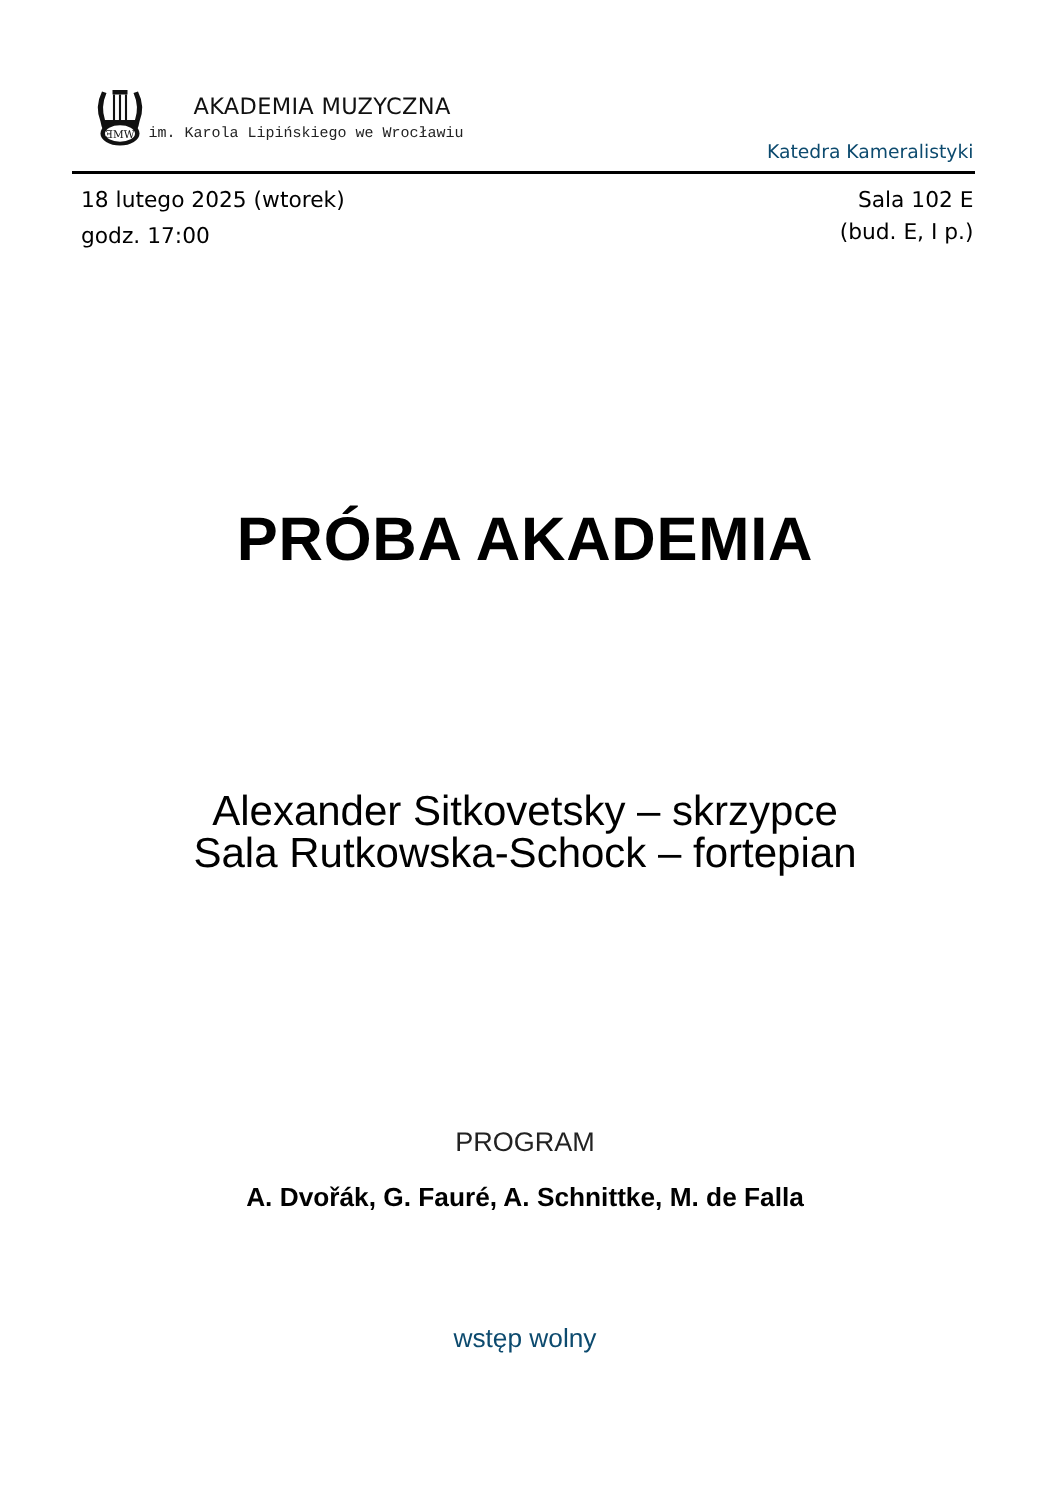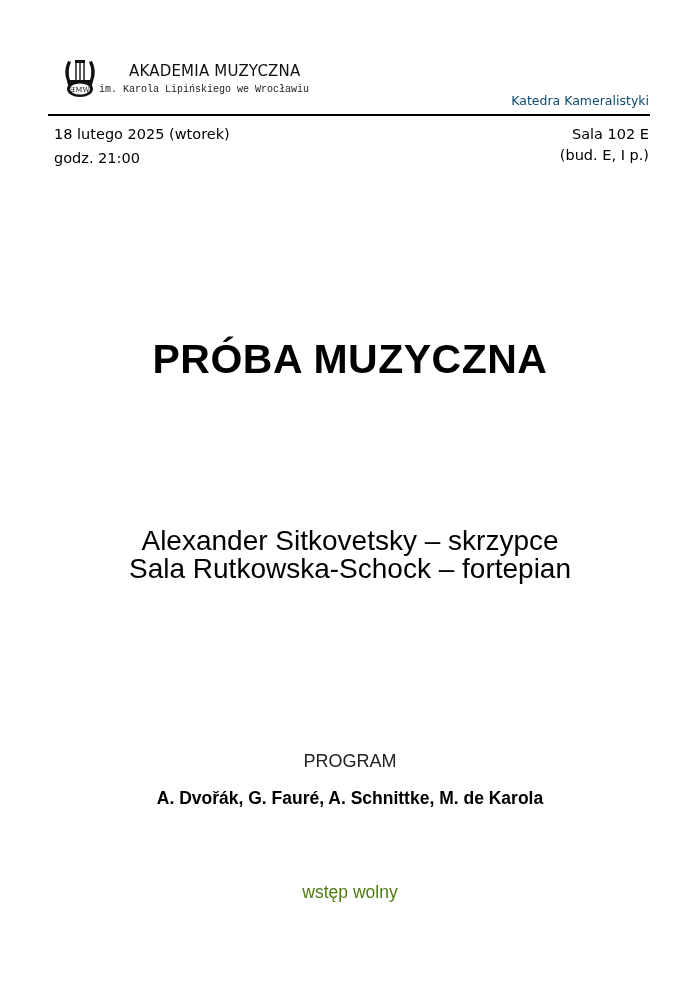--- a/index.html
+++ b/index.html
@@ -10,46 +10,46 @@
   .dept { position:absolute; right:51px; top:93px; font-family:"DejaVu Sans", sans-serif; font-size:12.5px; color:#0c4a6e; }
   .rule { position:absolute; left:48px; right:50px; top:114px; height:2px; background:#000; }
   .date { position:absolute; left:54px; top:126px; font-family:"DejaVu Sans", sans-serif; font-size:14.5px; }
   .time { position:absolute; left:54px; top:150px; font-family:"DejaVu Sans", sans-serif; font-size:14.5px; }
   .room { position:absolute; right:51px; top:126px; font-family:"DejaVu Sans", sans-serif; font-size:14.5px; text-align:right; }
   .bldg { position:absolute; right:51px; top:147px; font-family:"DejaVu Sans", sans-serif; font-size:14.5px; text-align:center; }
   .title { position:absolute; left:0; right:0; top:336px; text-align:center; font-size:41px; font-weight:bold; letter-spacing:0.5px; }
   .perf { position:absolute; left:0; right:0; text-align:center; font-size:28px; }
   .prog-h { position:absolute; left:0; right:0; top:751px; text-align:center; font-size:18px; color:#222; }
   .prog-c { position:absolute; left:0; right:0; top:788px; text-align:center; font-size:17.5px; font-weight:bold; }
-  .free { position:absolute; left:0; right:0; top:882px; text-align:center; font-size:17.5px; color:#4d7c0f; }
+  .free { position:absolute; left:0; right:0; top:882px; text-align:center; font-size:17.5px; color:#0c4a6e; }
 </style>
 </head>
 <body>
 
 <svg class="logo" viewBox="0 0 40 42">
   <path d="M8 4 Q3 14 7 24 Q8 30 11 33 L29 33 Q32 30 33 24 Q37 14 32 4 L29 5 Q33 14 30 23 L10 23 Q7 14 11 5 Z" fill="#111"></path>
   <rect x="15" y="3" width="10" height="3" fill="#111"></rect>
   <line x1="16" y1="6" x2="16" y2="23" stroke="#111" stroke-width="1.4"></line>
   <line x1="20" y1="6" x2="20" y2="23" stroke="#111" stroke-width="1.4"></line>
   <line x1="24" y1="6" x2="24" y2="23" stroke="#111" stroke-width="1.4"></line>
   <ellipse cx="20" cy="32" rx="13" ry="8" fill="#111"></ellipse>
   <ellipse cx="20" cy="32" rx="10" ry="5.5" fill="#fff"></ellipse>
   <text x="20" y="35" font-size="7" text-anchor="middle" font-family="DejaVu Serif, serif" fill="#111">ƎMW</text>
 </svg>
 <div class="logo-title">AKADEMIA MUZYCZNA</div>
 <div class="logo-sub">im. Karola Lipińskiego we Wrocławiu</div>
 <div class="dept">Katedra Kameralistyki</div>
 <div class="rule"></div>
 
 <div class="date">18 lutego 2025 (wtorek)</div>
-<div class="time">godz. 21:00</div>
+<div class="time">godz. 17:00</div>
 <div class="room">Sala 102 E</div>
 <div class="bldg">(bud. E, I p.)</div>
 
-<div class="title">PRÓBA MUZYCZNA</div>
+<div class="title">PRÓBA AKADEMIA</div>
 
 <div class="perf" style="top:525px;">Alexander Sitkovetsky – skrzypce</div>
 <div class="perf" style="top:553px;">Sala Rutkowska-Schock – fortepian</div>
 
 <div class="prog-h">PROGRAM</div>
-<div class="prog-c">A. Dvořák, G. Fauré, A. Schnittke, M. de Karola</div>
+<div class="prog-c">A. Dvořák, G. Fauré, A. Schnittke, M. de Falla</div>
 
 <div class="free">wstęp wolny</div>
 
 </body></html>

